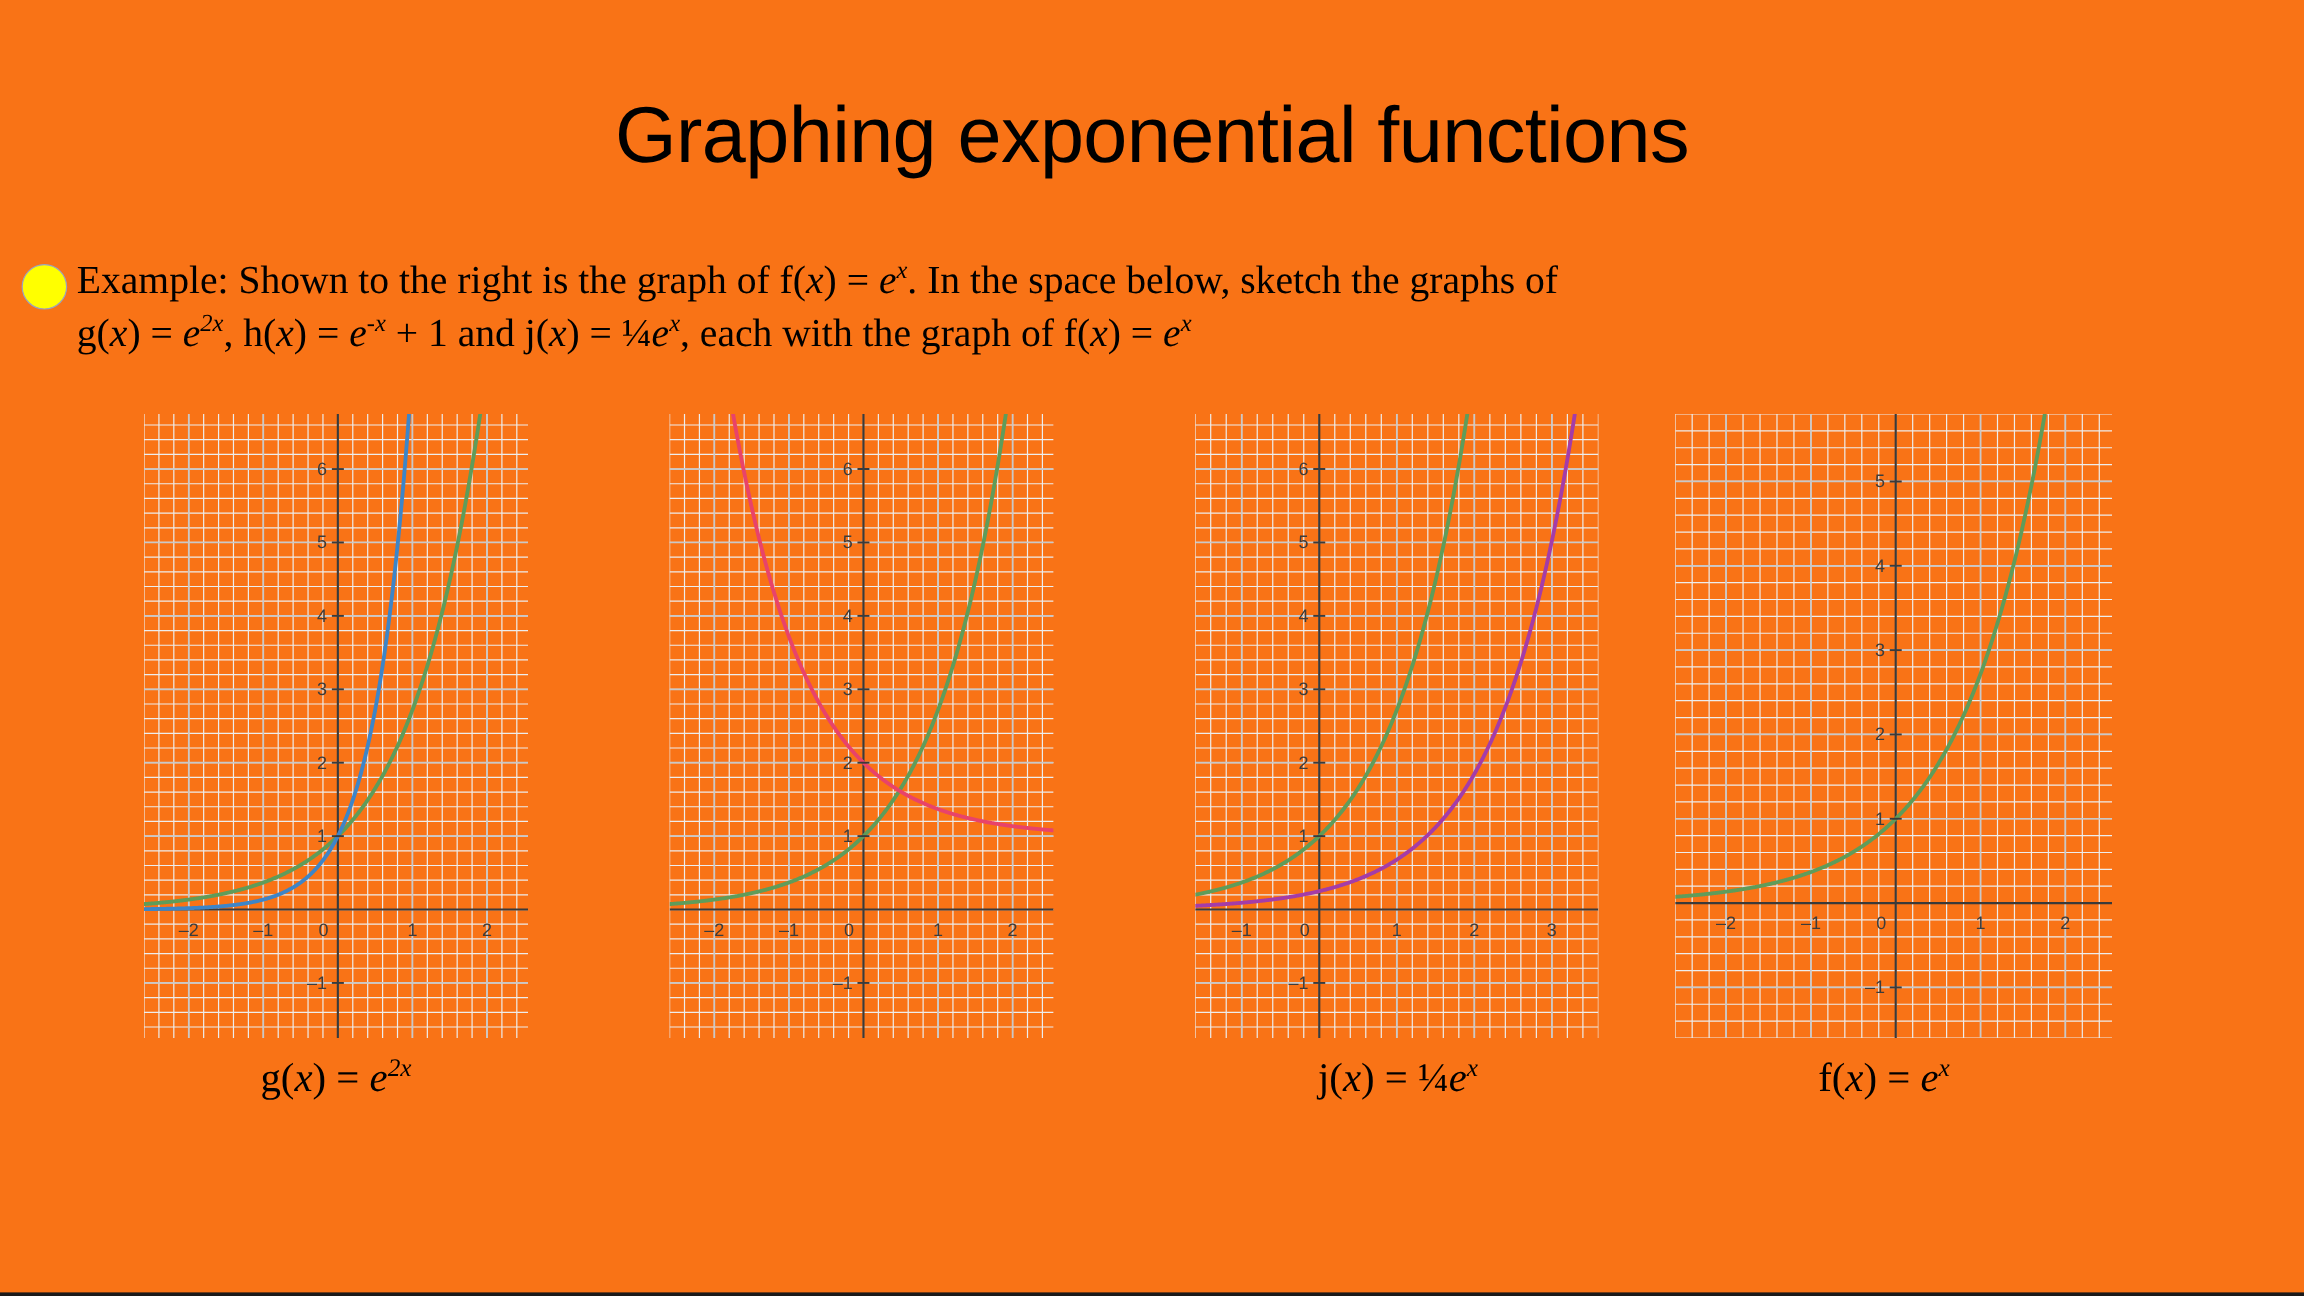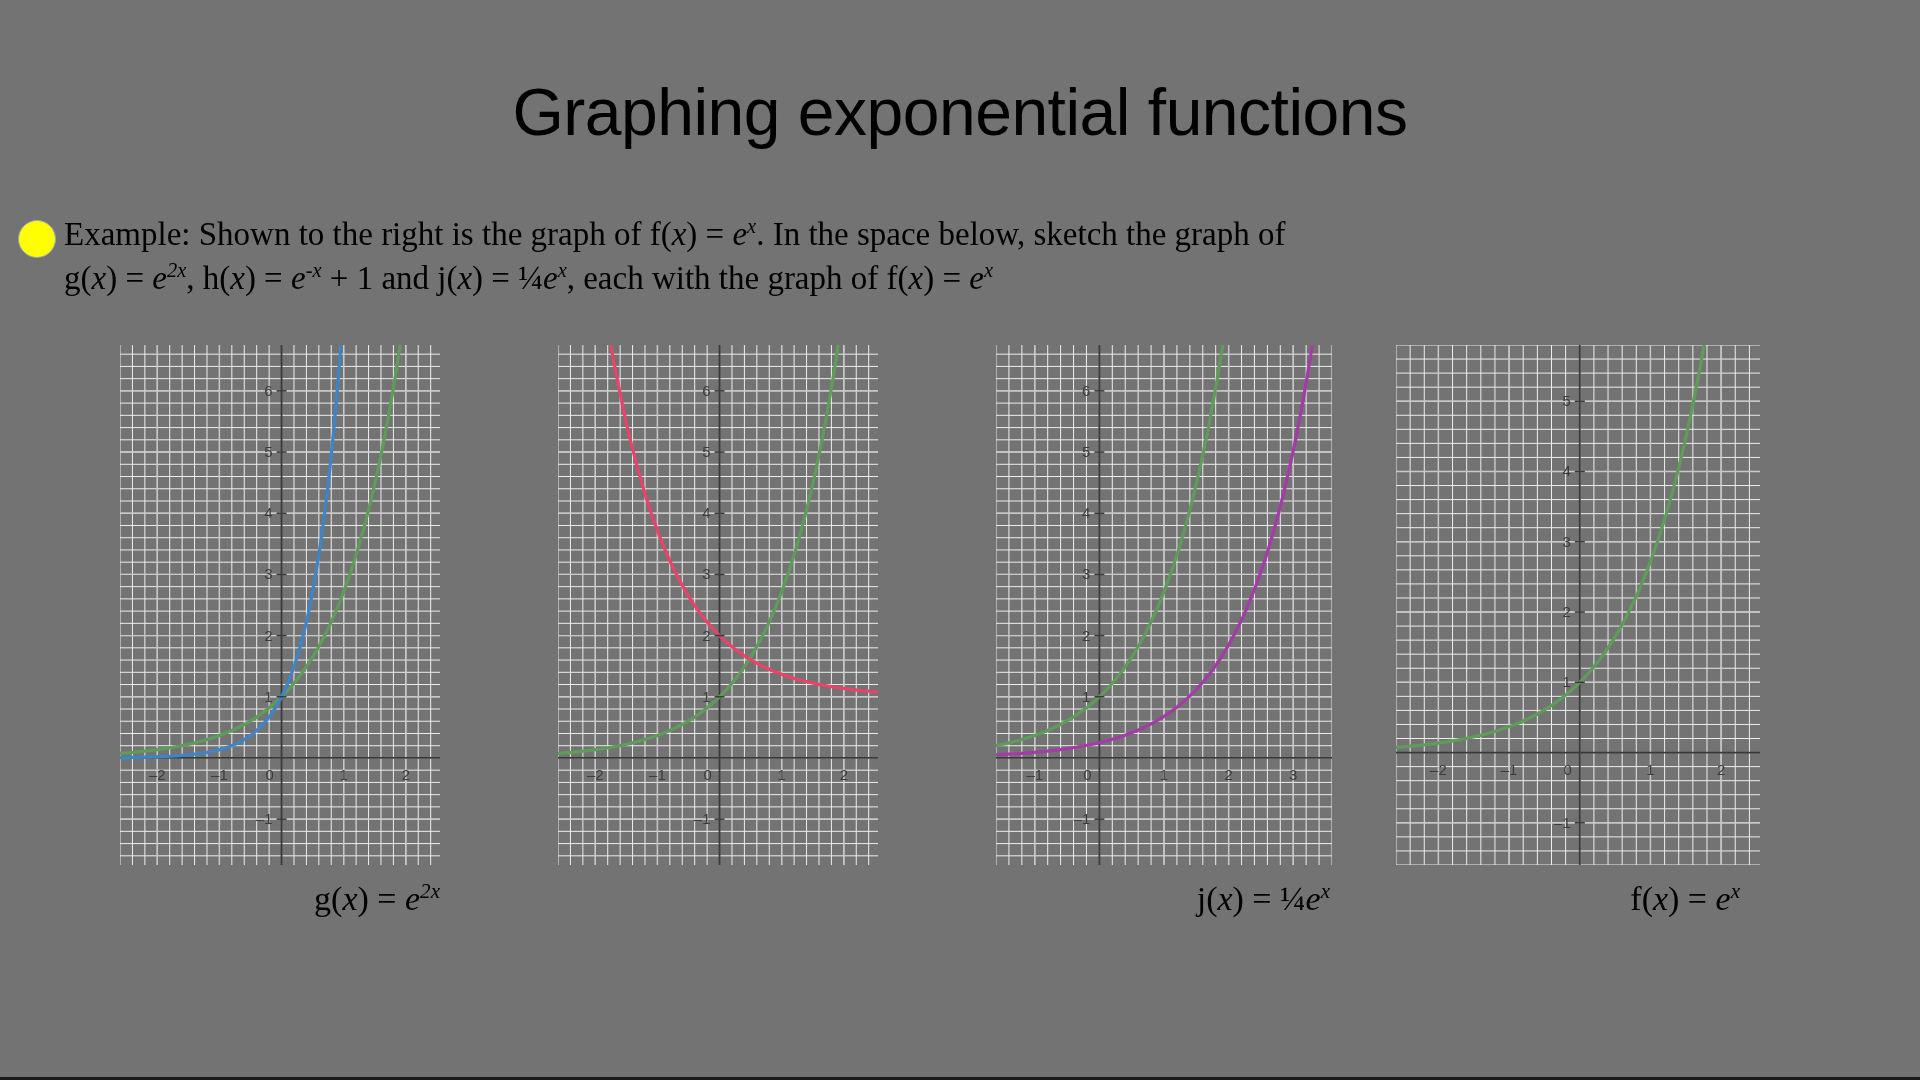--- a/index.html
+++ b/index.html
@@ -1,21 +1,21 @@
 <!DOCTYPE html>
 <html><head>
 <meta charset="utf-8">
 <style>
   html,body{margin:0;padding:0;}
   body{
     width:1920px;height:1080px;background:#ffffff;
     font-family:"Liberation Serif", serif;
     overflow:hidden;position:relative;
   }
-  .slide{position:absolute;inset:0;background:#737373;}
+  .slide{position:absolute;inset:0;background:#f97316;}
   .bottom-rule{position:absolute;left:0;right:0;bottom:0;height:3px;background:#1a1a1a;}
 
   .title{
     position:absolute;top:78px;left:0;right:0;text-align:center;
     font-family:"Liberation Sans", sans-serif;
     font-size:66px;font-weight:400;color:#000;letter-spacing:-0.5px;
     line-height:1.05;
   }
 
   .bullet-block{position:absolute;top:212px;left:18px;right:40px;display:flex;align-items:flex-start;}
@@ -29,40 +29,40 @@
   }
   .bullet-text .it{font-style:italic;}
   .bullet-text sup{font-size:0.62em;vertical-align:super;line-height:0;}
 
   .panels{position:absolute;top:345px;left:0;right:0;height:520px;}
   .panel{position:absolute;top:0;height:520px;}
   .panel svg{display:block;}
 
   .captions{position:absolute;top:880px;left:0;right:0;height:60px;}
   .caption{
-    position:absolute;top:0;text-align:right;
+    position:absolute;top:0;text-align:center;
     font-family:"Liberation Serif", serif;
     font-size:34px;color:#000;white-space:nowrap;
   }
   .caption .it{font-style:italic;}
   .caption sup{font-size:0.62em;vertical-align:super;line-height:0;}
 
   .tick{font-family:"Liberation Sans", sans-serif;font-size:15px;fill:#3c3c3c;}
 </style>
 </head>
 <body>
 
 <div class="slide">
 
   <div class="title">Graphing exponential functions</div>
 
   <div class="bullet-block">
     <div class="bullet-dot"></div>
     <div class="bullet-text">
-      <span><span>Example: Shown to the right is the graph of f(</span><span class="it">x</span><span>) = </span><span class="it">e</span><sup class="it">x</sup><span>. In the space below, sketch the graph of</span></span>
+      <span><span>Example: Shown to the right is the graph of f(</span><span class="it">x</span><span>) = </span><span class="it">e</span><sup class="it">x</sup><span>. In the space below, sketch the graphs of</span></span>
       <br>
       <span>g(<span class="it">x</span>) = <span class="it">e</span><sup class="it">2x</sup>, h(<span class="it">x</span>) = <span class="it">e</span><sup class="it">-x</sup> + 1 and j(<span class="it">x</span>) = ¼<span class="it">e</span><sup class="it">x</sup>, each with the graph of f(<span class="it">x</span>) = <span class="it">e</span><sup class="it">x</sup></span>
     </div>
   </div>
 
   <div class="panels" id="panels">
       <div class="panel" style="left: 120px; width: 320px;">
         <svg width="320" height="520" viewBox="0 0 320 520">
           <g>
             <line x1="0.00" y1="0" x2="0.00" y2="520" stroke="#ededed" stroke-width="1"></line>

